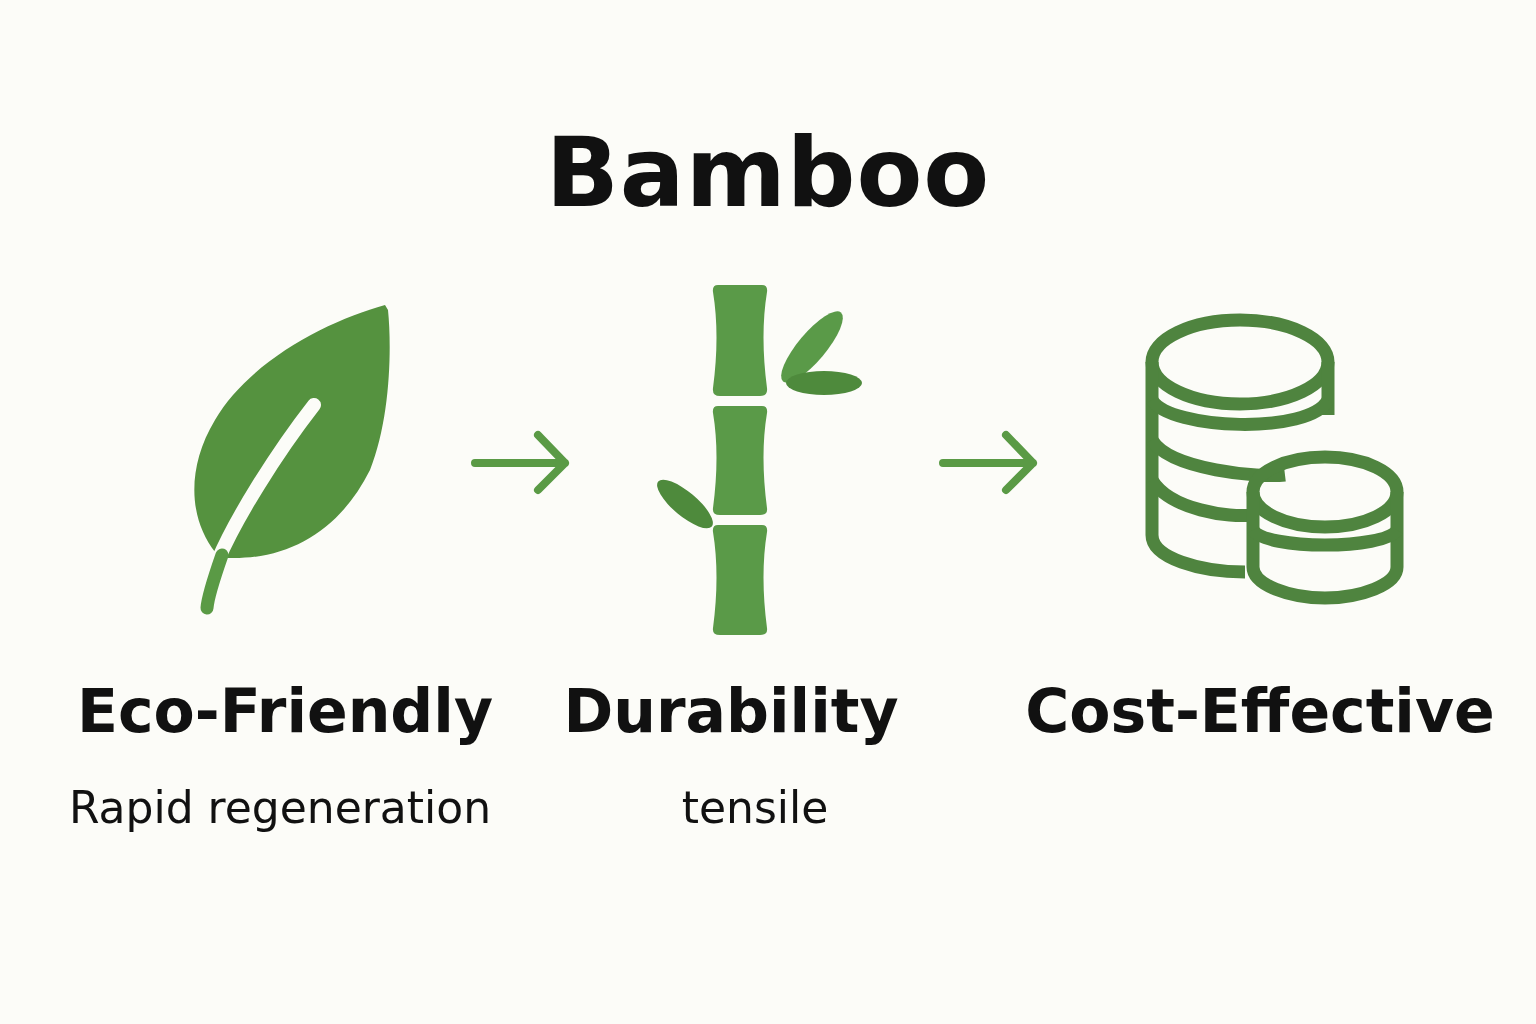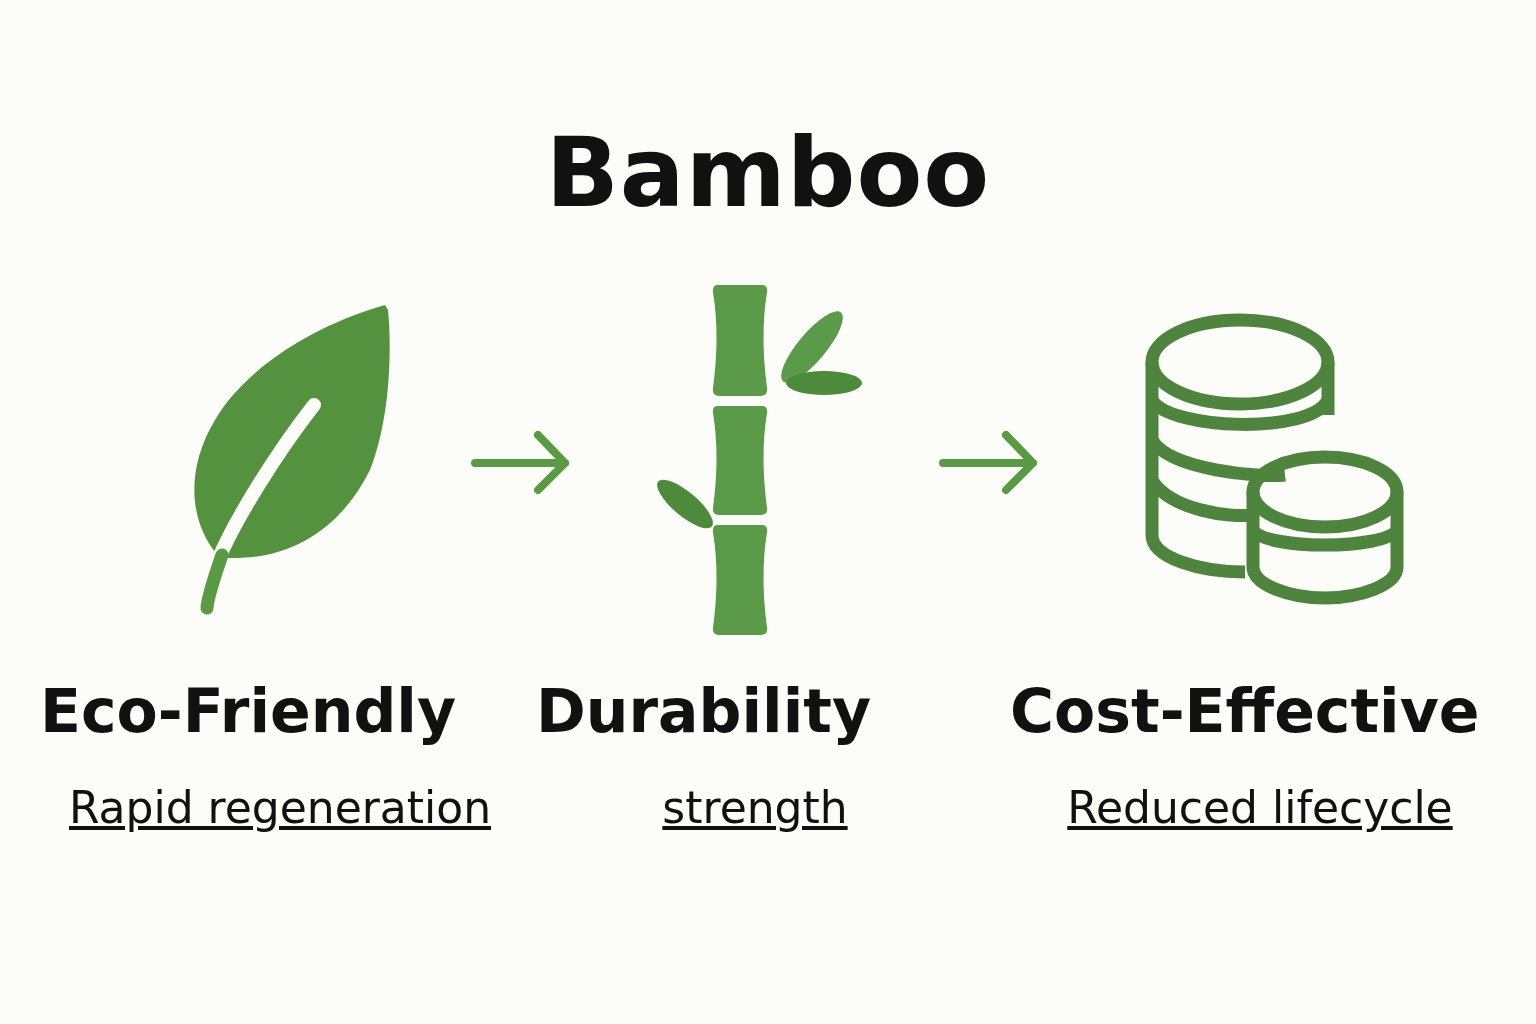--- a/index.html
+++ b/index.html
@@ -1,22 +1,22 @@
 <!DOCTYPE html>
 <html><head>
 <meta charset="utf-8">
 <style>
   html, body { margin:0; padding:0; }
   body { width:1536px; height:1024px; background:#fcfcf8; position:relative; overflow:hidden;
          font-family:"DejaVu Sans", sans-serif; color:#111; }
   .title { position:absolute; left:0; width:1536px; top:100px; text-align:center;
            font-size:96px; font-weight:bold; letter-spacing:1px;margin-top:17px; }
   .icon { position:absolute; }
-  .heading { position:absolute; text-align:left; font-size:60px; font-weight:bold; top:676px; }
-  .desc { position:absolute; text-align:center; font-size:44px; line-height:64px; top:776px;text-decoration:underline; }
+  .heading { position:absolute; text-align:center; font-size:60px; font-weight:bold; top:676px; }
+  .desc { position:absolute; text-align:center; font-size:44px; line-height:64px; top:776px; }
 </style>
 </head>
 <body>
 
 <div class="title">Bamboo</div>
 
 <svg class="icon" style="left:180px;top:290px" width="220" height="330" viewBox="0 0 220 330">
   <path d="M205 15 C150 30 70 70 35 130 C5 180 10 230 35 262 L48 268 C110 270 160 240 190 180 C210 130 212 60 208 20 Z" fill="#55923f"></path>
   <path d="M134 115 C95 165 55 230 38 270" stroke="#fcfcf8" stroke-width="14" stroke-linecap="round" fill="none"></path>
   <path d="M42 265 C35 285 28 305 27 318" stroke="#5a9a45" stroke-width="13" stroke-linecap="round" fill="none"></path>
@@ -54,17 +54,16 @@
     <path d="M113 220 C125 240 245 240 257 220"></path>
   </g>
 </svg>
 
 <div class="heading" style="left:40px;width:490px">Eco-Friendly</div>
 <div class="heading" style="left:536px;width:390px">Durability</div>
 <div class="heading" style="left:1010px;width:500px">Cost-Effective</div>
 
 <div class="desc" style="left:30px;width:500px">Rapid regeneration</div>
 <div class="desc" style="left:560px;width:390px">
-  <div>strength</div>
+  <div>tensile</div>
 </div>
 <div class="desc" style="left:1010px;width:500px">
-  <div>Reduced lifecycle</div>
 </div>
 
 </body></html>

